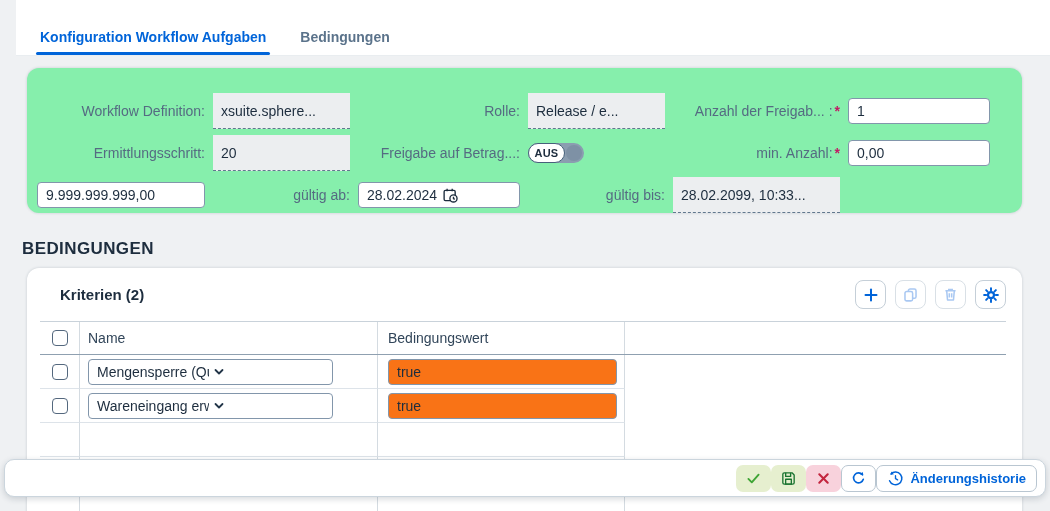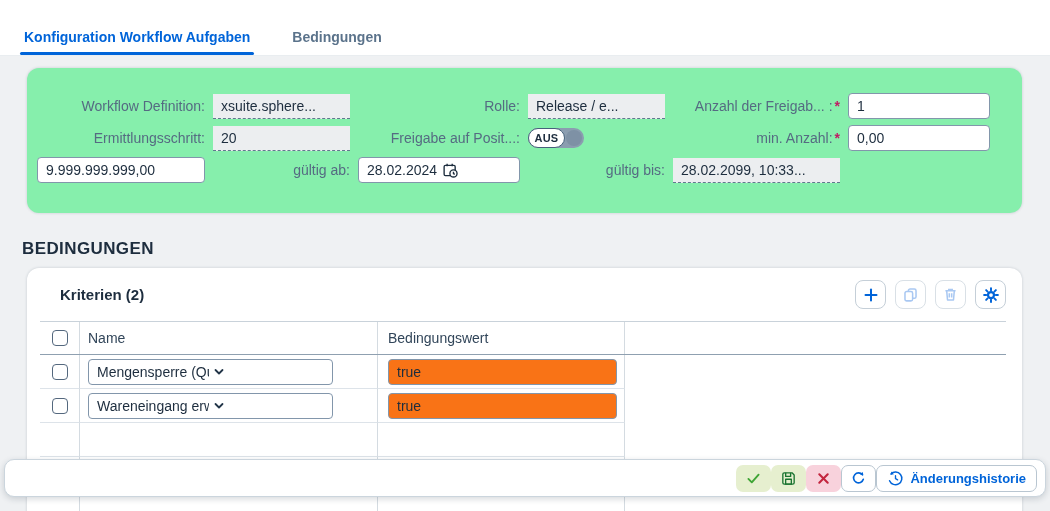--- a/index.html
+++ b/index.html
@@ -1,37 +1,37 @@
 <!DOCTYPE html>
 <html><head>
 <meta charset="utf-8">
 <style>
   html,body{margin:0;padding:0}
   .page{position:relative;width:1050px;height:511px;background:#eff1f3;overflow:hidden;
         font-family:"Liberation Sans",sans-serif;-webkit-font-smoothing:antialiased}
 
   
-  .tabbar{position:absolute;top:0;left:0;right:0;height:56px;background:#fff;
+  .tabbar{position:absolute;top:0;left:16px;right:0;height:56px;background:#fff;
           border-bottom:1px solid #e9edf0;display:flex;align-items:flex-end;
-          padding-left:22px;gap:38px;box-sizing:border-box}
+          padding-left:22px;gap:30px;box-sizing:border-box}
   .tab{position:relative;font-size:14px;font-weight:700;padding:0 2px 10px;cursor:pointer;white-space:nowrap}
   .tab.active{color:#0064d9}
   .tab.inactive{color:#5b738b}
   .tab.active::after{content:"";position:absolute;left:-2px;right:-2px;bottom:0;height:3px;
           border-radius:2px;background:#0064d9}
 
   
   .card{position:absolute;left:27px;top:68px;width:995px;height:145px;background:#86efac;
         border-radius:12px;box-shadow:0 0 3px rgba(34,54,73,.2);box-sizing:border-box;
         padding:25px 10px 0}
   .form-grid{display:grid;grid-template-columns:168px 137px 162px 137px 167px 142px;
         column-gap:8px;row-gap:6px;align-items:center}
   .flabel{text-align:right;font-size:14px;color:#556b82;white-space:nowrap;overflow:hidden}
   .req{color:#c01c64;font-weight:700;margin-left:2px}
-  .ro{background:#eceef0;border-bottom:1px dashed #61788e;height:25px;display:flex;align-items:center;
+  .ro{background:#eceef0;border-bottom:1px dashed #61788e;height:36px;display:flex;align-items:center;
       padding:0 8px;font-size:14px;color:#1d2d3e;box-sizing:border-box;white-space:nowrap;overflow:hidden}
   .inp{height:26px;border:1px solid #8296ab;border-radius:4px;padding:0 8px;font-size:14px;
       color:#1d2d3e;font-family:inherit;box-sizing:border-box;width:100%;background:#fff;outline:none}
   .date{display:flex;align-items:center;height:26px;border:1px solid #8296ab;border-radius:4px;
       padding:0 6px 0 8px;box-sizing:border-box;background:#fff;gap:4px;cursor:pointer}
   .date span{flex:1;font-size:14px;color:#1d2d3e;white-space:nowrap;overflow:hidden}
   .switch{position:relative;width:56px;height:20px;border-radius:10px;background:#8b9db0;cursor:pointer}
   .switch .dot{position:absolute;right:2px;top:2px;width:16px;height:16px;border-radius:50%;background:#7e91a5}
   .switch .handle{position:absolute;left:0;top:0;height:20px;width:37px;background:#fff;
       border:1px solid #46607a;border-radius:10px;display:flex;align-items:center;justify-content:center;
@@ -106,21 +106,21 @@
       </div>
       <div class="flabel">
         <span>Anzahl der Freigab... :</span><span class="req">*</span>
       </div>
       <input class="inp" type="text" value="1" style="">
 
       <div class="flabel">Ermittlungsschritt:</div>
       <div class="ro">
         <span>20</span>
       </div>
-      <div class="flabel">Freigabe auf Posit...:</div>
+      <div class="flabel">Freigabe auf Betrag...:</div>
       <div>
         <div class="switch">
           <div class="dot"></div>
           <div class="handle">AUS</div>
         </div>
       </div>
       <div class="flabel">
         <span>min. Anzahl:</span><span class="req">*</span>
       </div>
       <input class="inp" type="text" value="0,00" style="">

